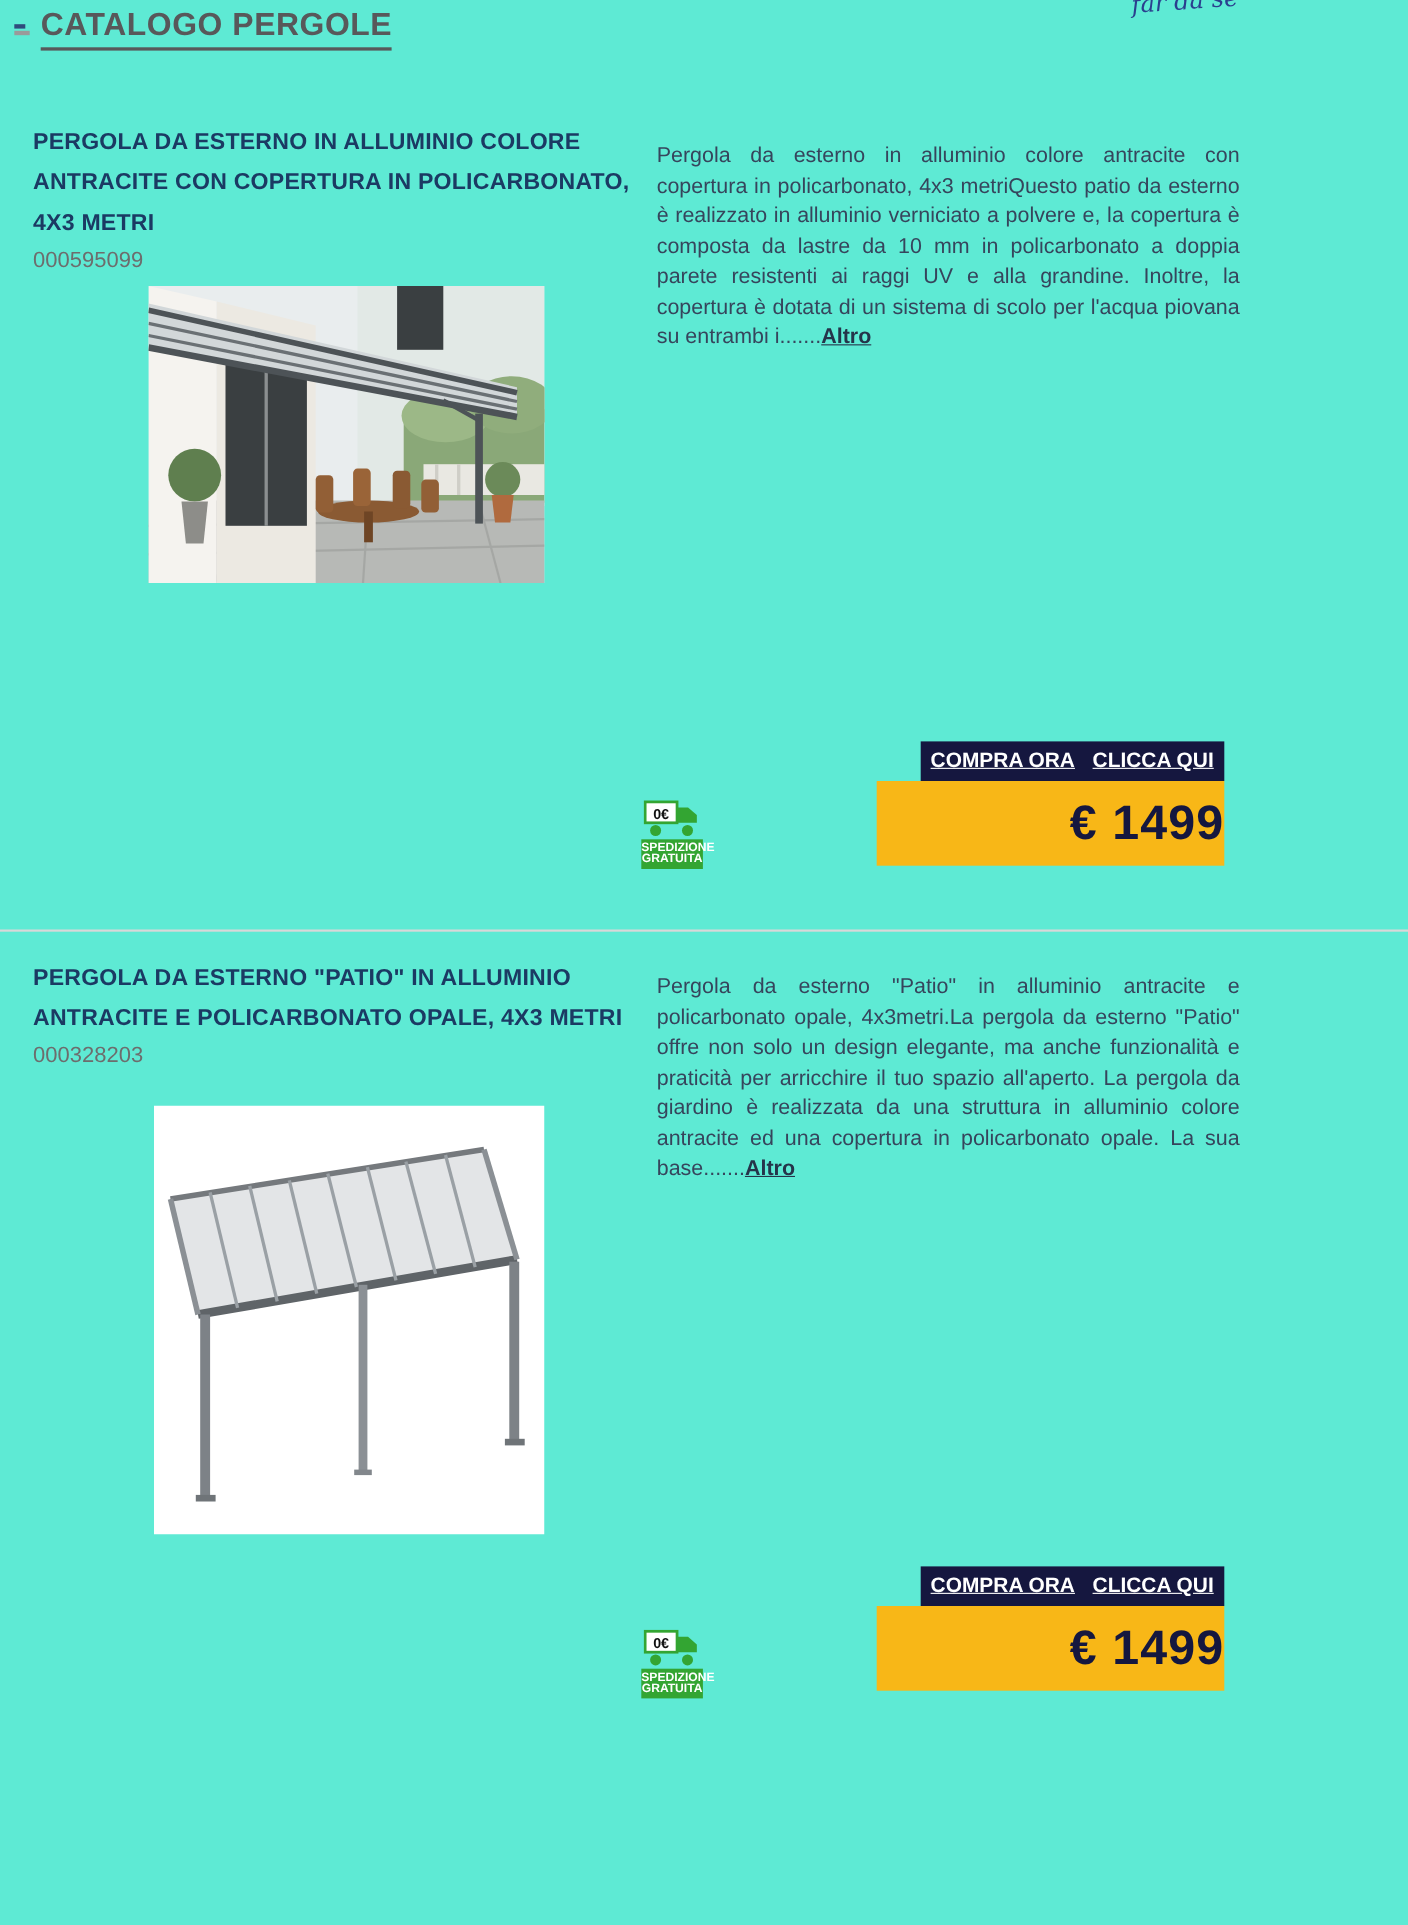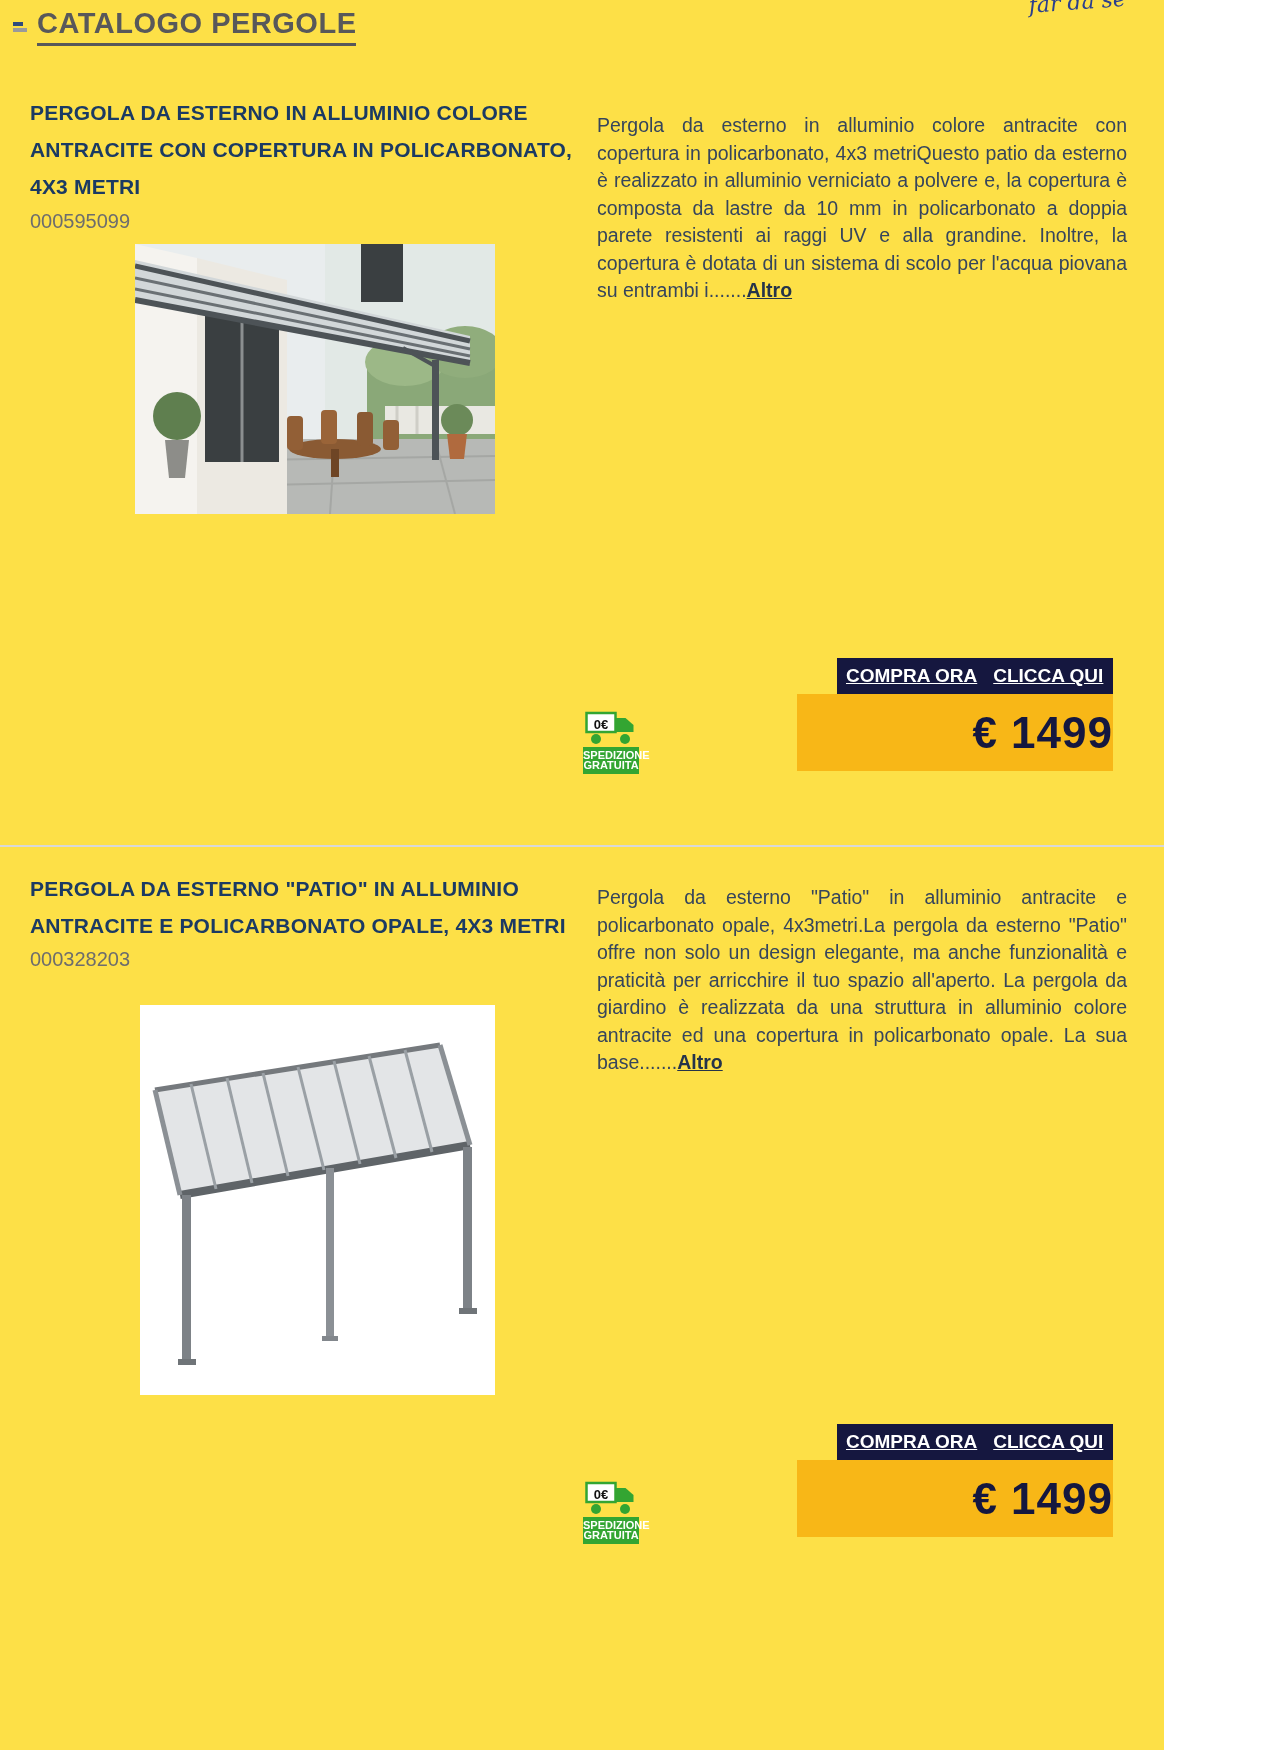--- a/index.html
+++ b/index.html
@@ -1,39 +1,39 @@
 <!DOCTYPE html>
 <html><head>
 <meta charset="utf-8">
 <style>
   * { margin:0; padding:0; box-sizing:border-box; }
   html,body { background:#ffffff; }
   body { font-family:"Liberation Sans","DejaVu Sans",sans-serif; }
-  .page { position:relative; width:1164px; height:1750px; background:#fde047; overflow:hidden; }
+  .page { position:relative; width:1280px; height:1750px; background:#5eead4; overflow:hidden; }
 
   
   .mini-icon { position:absolute; left:13px; top:22px; width:14px; height:12px; }
   .mini-icon i { display:block; position:absolute; }
   .mini-icon .b1 { left:0; top:0; width:10px; height:4px; background:#2f4b7c; }
   .mini-icon .b2 { left:0; top:6px; width:14px; height:4px; background:#9a9a9a; }
   .page-title { position:absolute; left:37px; top:7px; font-size:29px; font-weight:700;
     color:#58585a; letter-spacing:.5px; border-bottom:3px solid #58585a; padding-bottom:3px; }
 
   .logo { position:absolute; left:886px; top:0; width:250px; }
   .logo-line { font-style:italic; font-weight:700; font-size:44px; line-height:46px;
     letter-spacing:-1px; white-space:nowrap; }
   .logo-euro { color:#1c2e7b; }
   .logo-brico { color:#e4131c; }
   .logo-reg { color:#e4131c; font-size:12px; font-style:normal; vertical-align:top; }
   .logo-tagline { font-family:"DejaVu Serif",serif; font-style:italic; color:#2b3f8e;
     font-size:22px; text-align:right; margin-top:-6px; padding-right:10px; transform:rotate(-4deg); }
 
   
   .product { position:absolute; left:0; width:1280px; height:745px; }
-  .p1 { top:84px; }
+  .p1 { top:100px; }
   .p2 { top:860px; height:700px; }
 
   .prod-title { position:absolute; left:30px; top:10px; width:548px; font-size:21px;
     font-weight:700; color:#1b3a63; line-height:37px; letter-spacing:.2px; }
   .prod-sku { position:absolute; left:30px; font-size:20px; color:#6d6d6d; }
   .p1 .prod-sku { top:126px; }
   .p2 .prod-sku { top:88px; }
 
   .prod-desc { position:absolute; left:597px; width:530px; font-size:19.5px;
     line-height:27.5px; text-align:justify; color:#36455c; }

